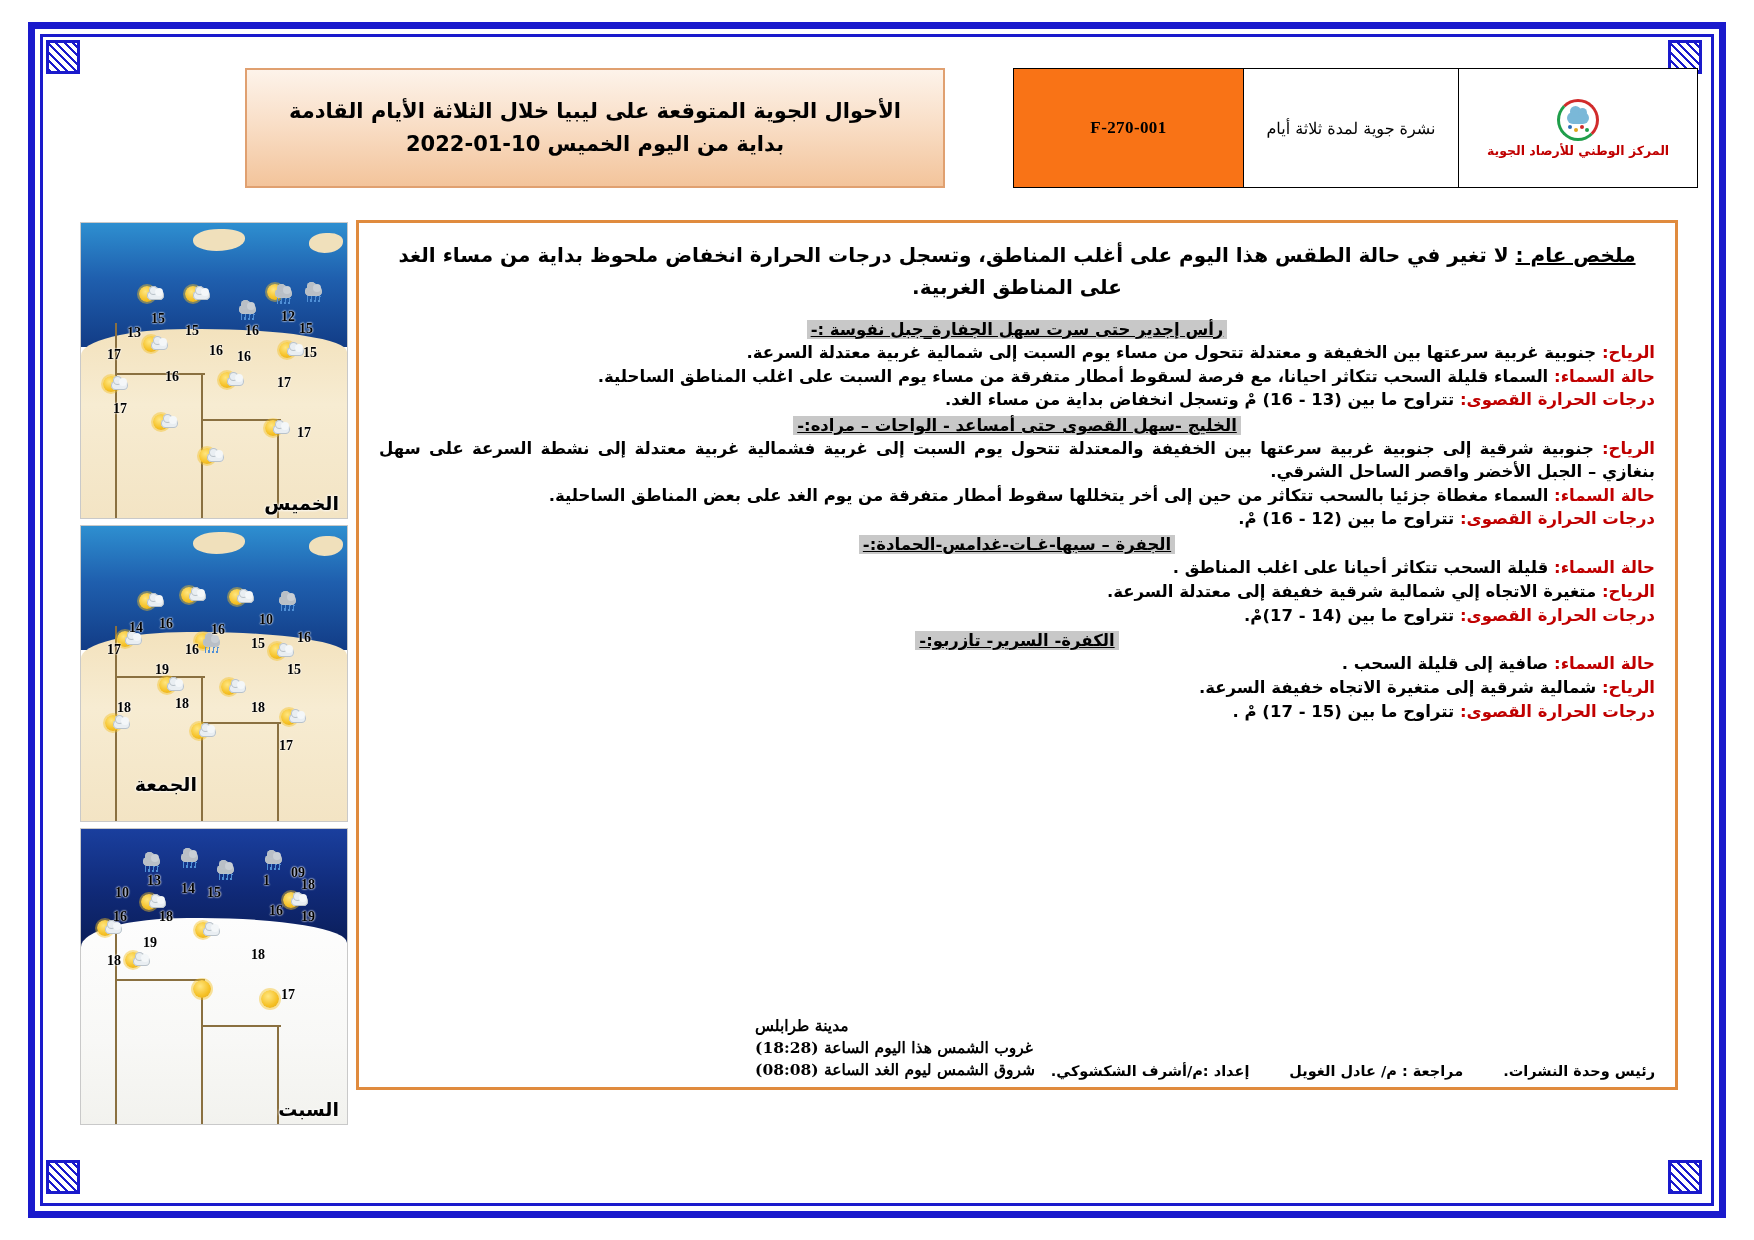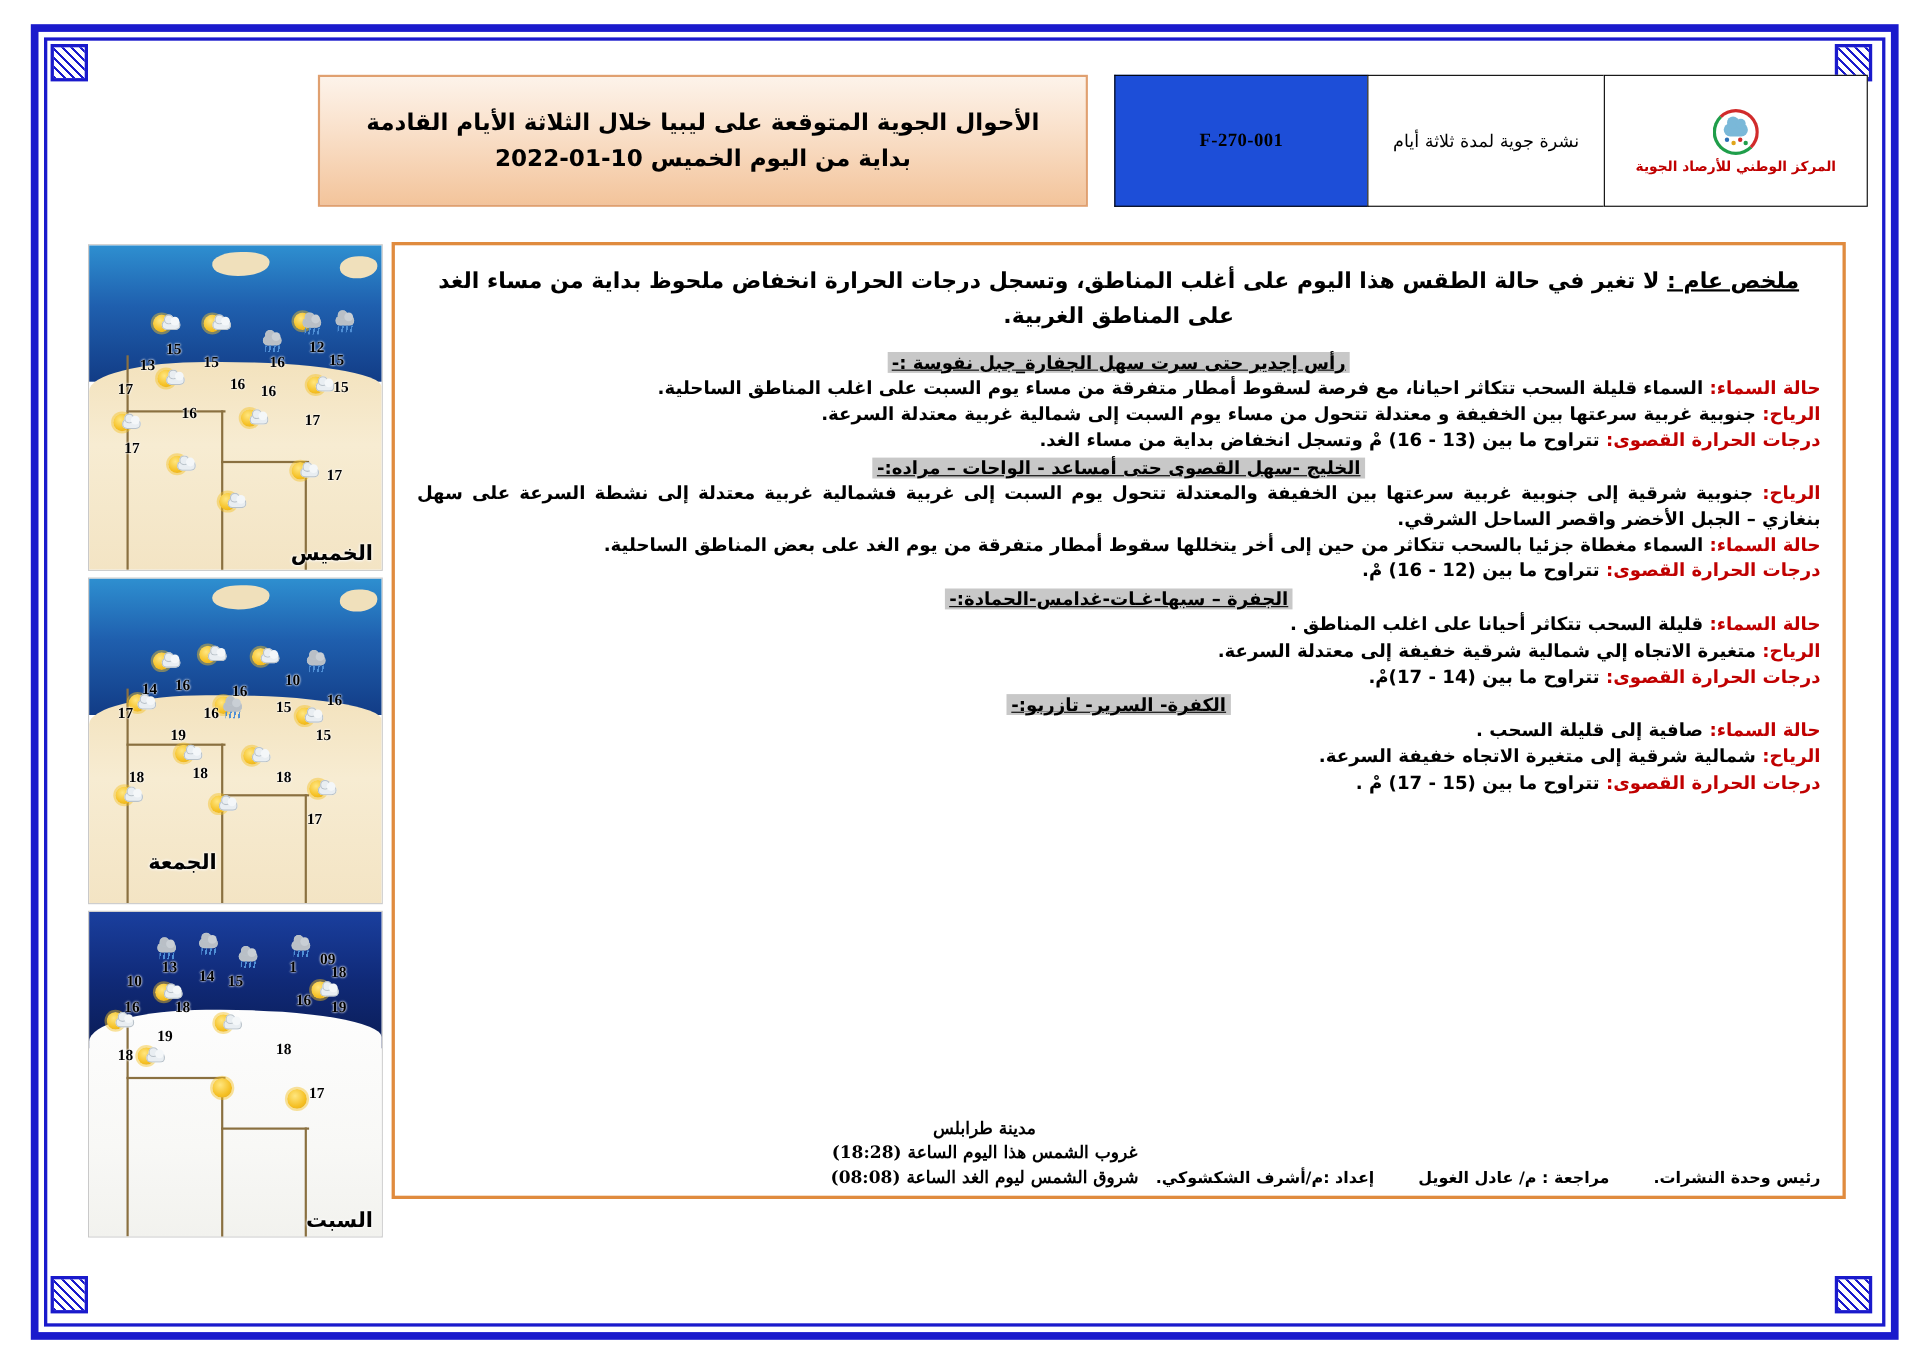--- a/index.html
+++ b/index.html
@@ -147,21 +147,22 @@
     border: 1px solid #000;
     border-right: none;
     box-sizing: border-box;
     display: flex;
     align-items: center;
     justify-content: center;
     font-size: 17px;
     font-weight: bold;
     font-family: "Liberation Serif", serif;
     letter-spacing: .4px;
-    background: #1d4ed8;
+    background: #f97316;
+    margin-left: 44px;
   }
   .header-spacer { width: 18px; }
   .header-title-cell {
     flex: 1;
     margin-right: 6px;
     border: 2px solid #e0a070;
     box-sizing: border-box;
     background: linear-gradient(180deg,#fdf3ea 0%, #f9dfc8 45%, #f3c49b 100%);
     display: flex;
     flex-direction: column;
@@ -337,21 +338,21 @@
   }
   .line.just {
     text-align: justify;
     text-align-last: right;
   }
   .lbl-red { color: #c00000; }
   .footer-note {
     position: absolute;
     right: 640px;
     bottom: 6px;
-    text-align: center;
+    text-align: left;
     direction: rtl;
     font-family: "DejaVu Serif", serif;
     font-size: 15.5px;
     font-weight: bold;
     line-height: 1.42;
     color: #000;
   }
   .footer-sign {
     position: absolute;
     right: 20px;
@@ -629,22 +630,22 @@
   <div class="bulletin">
 
     <div class="summary">
       <span class="lead">ملخص عام :</span>
       <span>لا تغير في حالة  الطقس هذا اليوم على أغلب المناطق، وتسجل درجات الحرارة انخفاض ملحوظ بداية من مساء الغد على المناطق الغربية.</span>
     </div>
 
     <div id="regions-host">
         <div class="region">
           <div class="region-title-wrap"><span class="region-title">رأس إجدير حتى سرت سهل الجفارة_جبل نفوسة :-</span></div>
+          <div class="line just"><span class="lbl-red">الرياح:</span><span> جنوبية غربية سرعتها بين الخفيفة و معتدلة تتحول من مساء يوم السبت إلى شمالية غربية معتدلة السرعة.</span></div>
           <div class="line just"><span class="lbl-red">حالة السماء:</span><span> السماء قليلة السحب تتكاثر احيانا، مع فرصة لسقوط أمطار متفرقة من مساء يوم السبت على اغلب المناطق الساحلية.</span></div>
-          <div class="line just"><span class="lbl-red">الرياح:</span><span> جنوبية غربية سرعتها بين الخفيفة و معتدلة تتحول من مساء يوم السبت إلى شمالية غربية معتدلة السرعة.</span></div>
           <div class="line just"><span class="lbl-red">درجات الحرارة القصوى:</span><span> تتراوح ما بين (13 - 16) مْ وتسجل انخفاض بداية من مساء الغد.</span></div>
         </div>
         <div class="region">
           <div class="region-title-wrap"><span class="region-title">الخليج -سهل القصوى حتى أمساعد - الواحات – مراده:-</span></div>
           <div class="line just"><span class="lbl-red">الرياح:</span><span> جنوبية شرقية إلى جنوبية غربية سرعتها بين الخفيفة والمعتدلة تتحول يوم السبت إلى غربية فشمالية غربية معتدلة إلى نشطة السرعة على سهل بنغازي – الجبل الأخضر واقصر الساحل الشرقي.</span></div>
           <div class="line just"><span class="lbl-red">حالة السماء:</span><span> السماء مغطاة جزئيا بالسحب تتكاثر من حين إلى أخر يتخللها سقوط أمطار متفرقة من يوم الغد على بعض المناطق الساحلية.</span></div>
           <div class="line just"><span class="lbl-red">درجات الحرارة القصوى:</span><span> تتراوح ما بين (12 - 16) مْ.</span></div>
         </div>
         <div class="region">
           <div class="region-title-wrap"><span class="region-title">الجفرة – سبها-غـات-غدامس-الحمادة:-</span></div>

